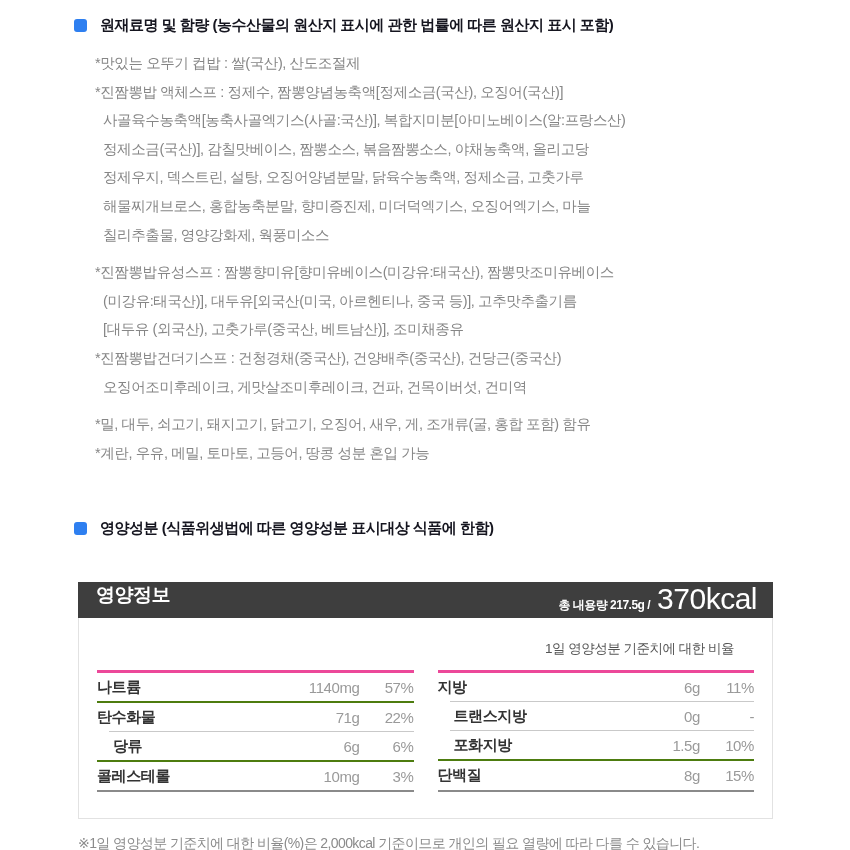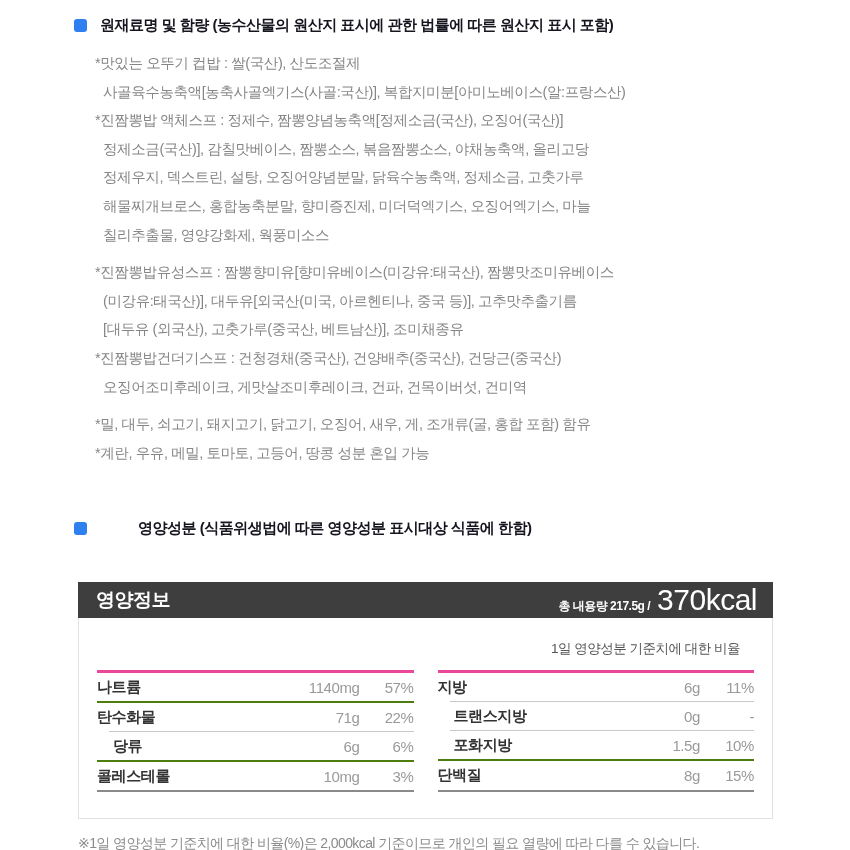--- a/index.html
+++ b/index.html
@@ -22,41 +22,41 @@
 
   
   .ingredients { margin:14px 0 0 21px; }
   .ing-line {
     font-size:14.5px; line-height:28.6px; color:#868686;
     letter-spacing:-0.4px; white-space:nowrap;
   }
   .ing-line.indent { padding-left:8px; }
   .ing-line.gap { margin-top:9px; }
 
-  .sec-2 { margin-top:52px;gap:38px; }
+  .sec-2 { margin-top:52px; }
 
   
   .ntable { margin:44px 0 0 4px; width:695px; }
   .nt-bar {
     background:#3e3e3e; color:#ffffff; height:36px;
-    display:flex; align-items:center; justify-content:space-between;
+    display:flex; justify-content:space-between;
     padding:0 16px 0 18px; box-sizing:border-box;
   }
   .nt-bar-title { font-size:19px; font-weight:bold; letter-spacing:-0.5px; }
   .nt-bar-right { display:flex; align-items:baseline; }
   .nt-total { font-size:12px; font-weight:bold; letter-spacing:-0.5px; }
   .nt-kcal { font-size:30px; font-weight:normal; margin-left:7px; letter-spacing:-0.5px; }
 
   .nt-body {
     border:1px solid #e2e2e2; border-top:none; background:#ffffff;
     padding:16px 18px 26px 18px; box-sizing:border-box;
   }
   .nt-ratio-note {
     text-align:right; color:#555555; font-size:13.5px;
-    letter-spacing:-0.5px; margin:6px 14px 12px 0;
+    letter-spacing:-0.5px; margin:6px 20px 12px 0;
   }
   .nt-cols { display:flex; gap:24px; }
   .nt-col { flex:1 1 0; border-bottom:2px solid #8a8a8a; }
 
   .nt-row { display:flex; align-items:center; height:28px; font-size:15px; letter-spacing:-0.4px; }
   .nt-row.b-thick  { border-top:3px solid #ec4899; }
   .nt-row.b-medium { border-top:2px solid #4d7c0f; }
   .nt-row.b-thin   { border-top:1px solid #c9c9c9; margin-left:12px; }
   .nt-label { flex:1 1 auto; font-weight:bold; color:#333333; }
   .nt-row.b-thin .nt-label { padding-left:4px; }
@@ -73,22 +73,22 @@
 
 <div class="content">
 
   <div class="sec-heading">
     <span class="bullet"></span>
     <span class="sec-title">원재료명 및 함량 (농수산물의 원산지 표시에 관한 법률에 따른 원산지 표시 포함)</span>
   </div>
 
   <div class="ingredients" id="ingredients-list">
       <div class="ing-line">*맛있는 오뚜기 컵밥 : 쌀(국산), 산도조절제</div>
+      <div class="ing-line">*진짬뽕밥 액체스프 : 정제수, 짬뽕양념농축액[정제소금(국산), 오징어(국산)]</div>
       <div class="ing-line indent">사골육수농축액[농축사골엑기스(사골:국산)], 복합지미분[아미노베이스(알:프랑스산)</div>
-      <div class="ing-line">*진짬뽕밥 액체스프 : 정제수, 짬뽕양념농축액[정제소금(국산), 오징어(국산)]</div>
       <div class="ing-line indent">정제소금(국산)], 감칠맛베이스, 짬뽕소스, 볶음짬뽕소스, 야채농축액, 올리고당</div>
       <div class="ing-line indent">정제우지, 덱스트린, 설탕, 오징어양념분말, 닭육수농축액, 정제소금, 고춧가루</div>
       <div class="ing-line indent">해물찌개브로스, 홍합농축분말, 향미증진제, 미더덕엑기스, 오징어엑기스, 마늘</div>
       <div class="ing-line indent">칠리추출물, 영양강화제, 웍풍미소스</div>
       <div class="ing-line gap">*진짬뽕밥유성스프 : 짬뽕향미유[향미유베이스(미강유:태국산), 짬뽕맛조미유베이스</div>
       <div class="ing-line indent">(미강유:태국산)], 대두유[외국산(미국, 아르헨티나, 중국 등)], 고추맛추출기름</div>
       <div class="ing-line indent">[대두유 (외국산), 고춧가루(중국산, 베트남산)], 조미채종유</div>
       <div class="ing-line">*진짬뽕밥건더기스프 : 건청경채(중국산), 건양배추(중국산), 건당근(중국산)</div>
       <div class="ing-line indent">오징어조미후레이크, 게맛살조미후레이크, 건파, 건목이버섯, 건미역</div>
       <div class="ing-line gap">*밀, 대두, 쇠고기, 돼지고기, 닭고기, 오징어, 새우, 게, 조개류(굴, 홍합 포함) 함유</div>

